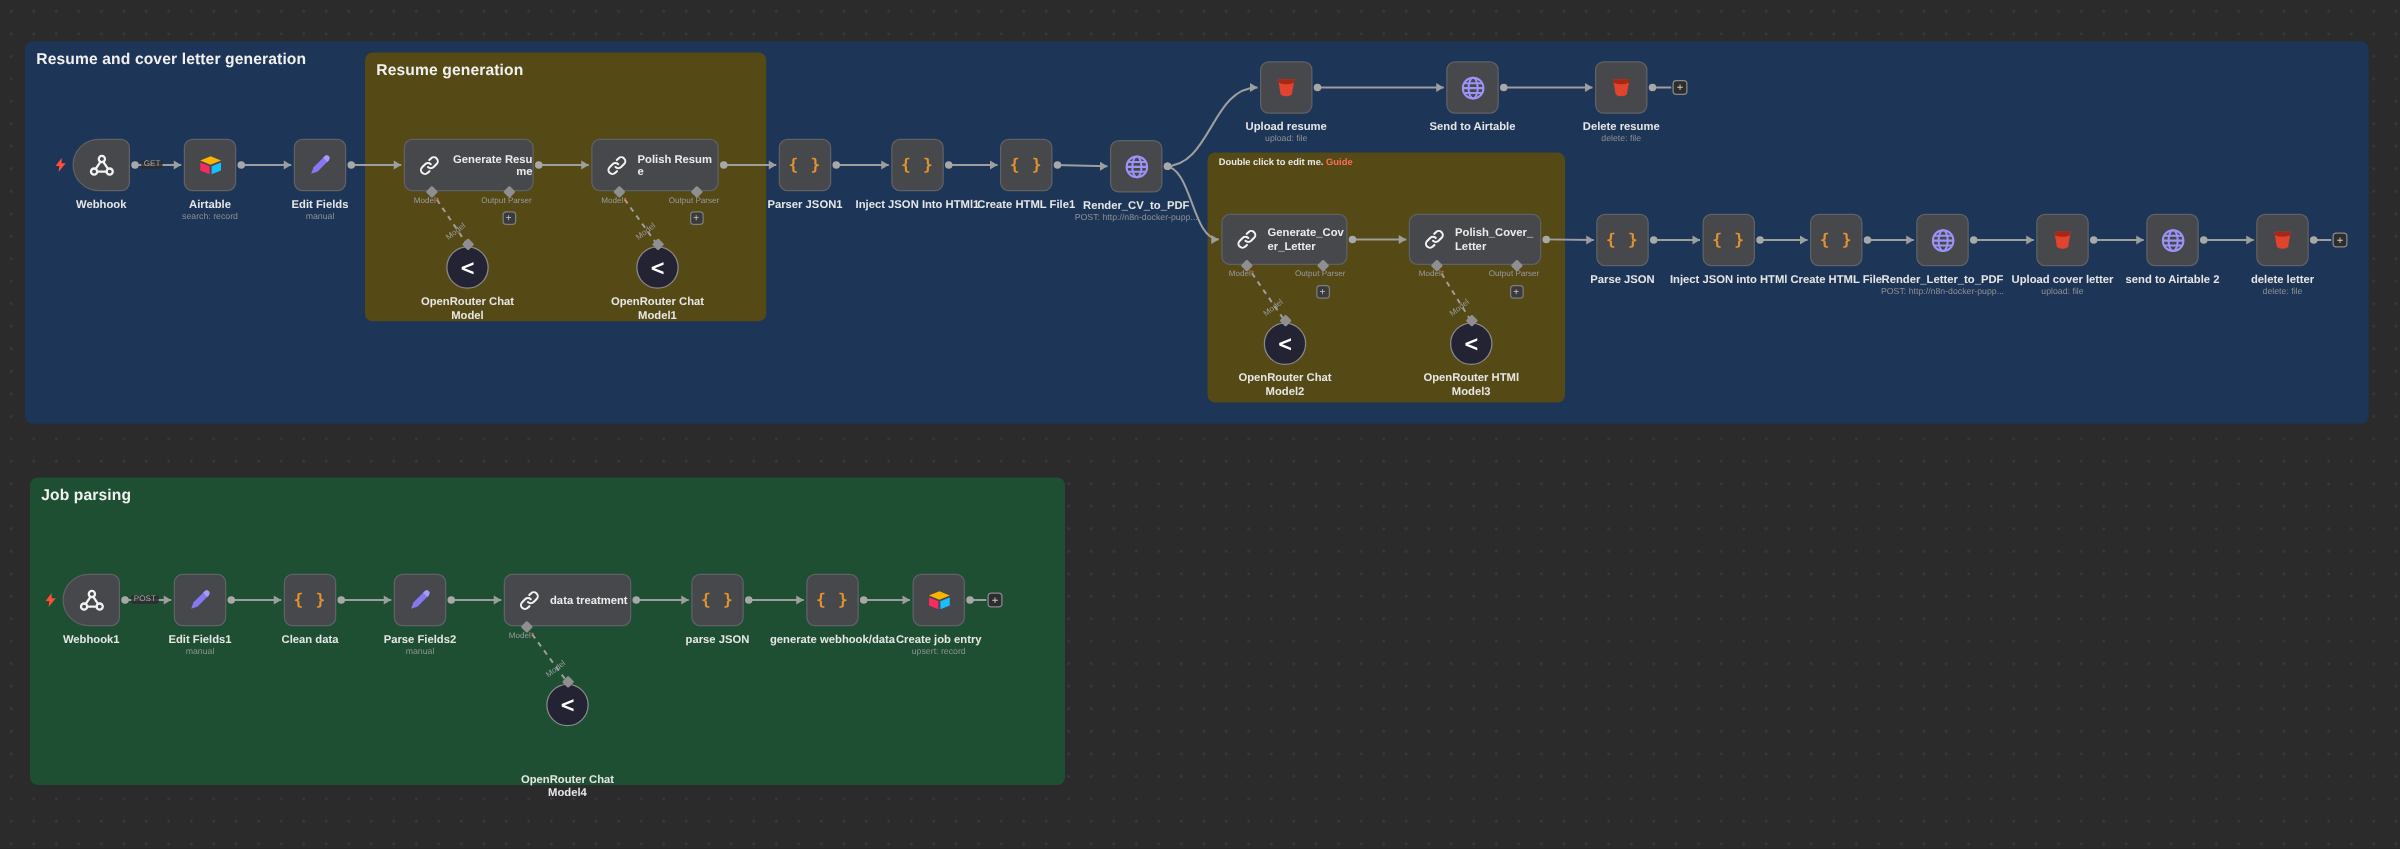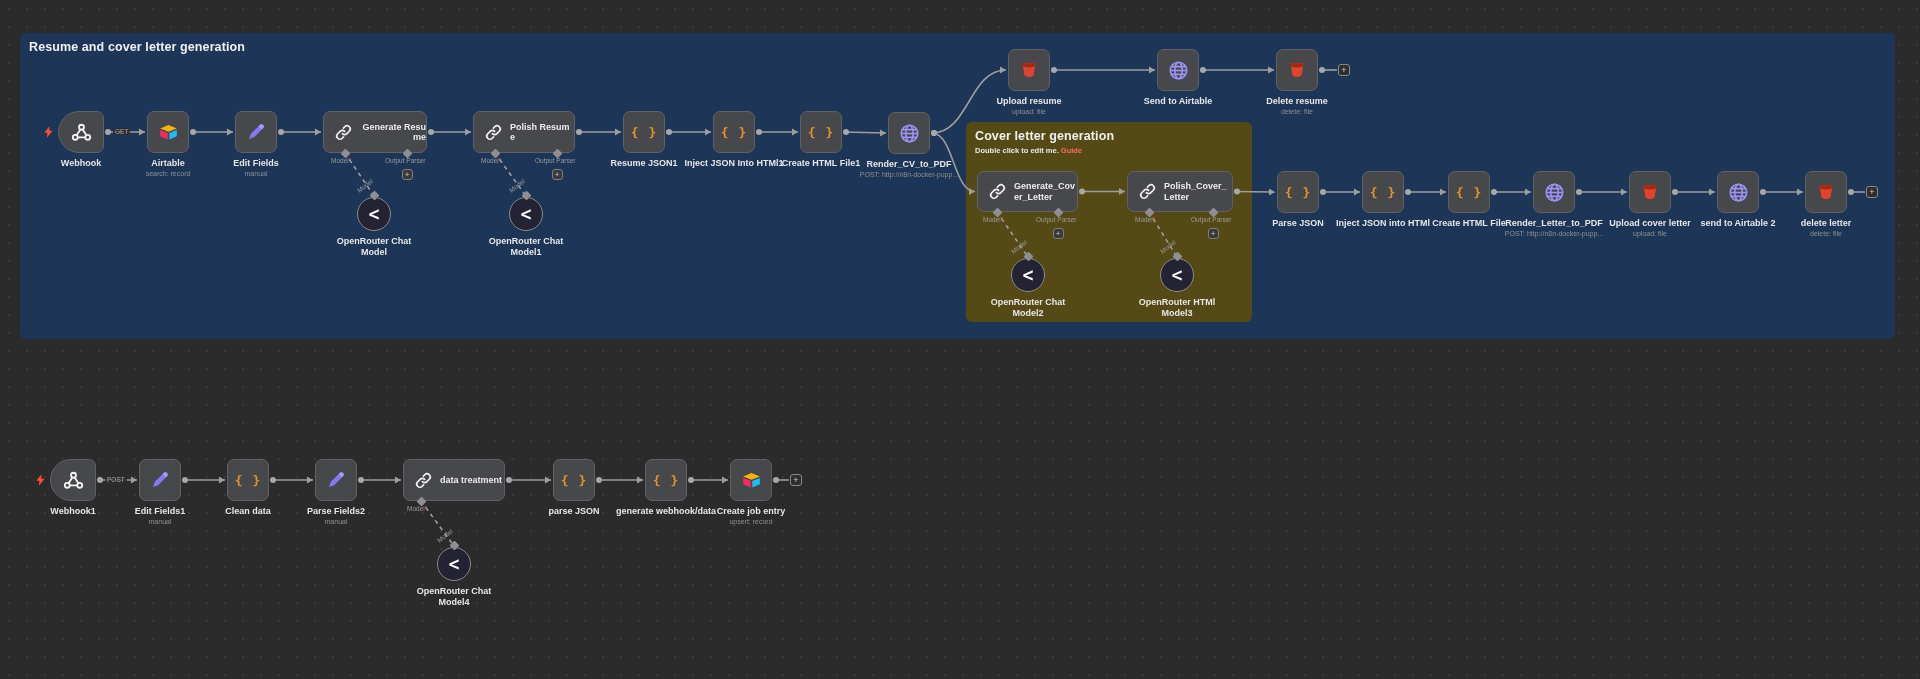--- a/index.html
+++ b/index.html
@@ -37,23 +37,28 @@
   .conn-label { position:absolute; z-index:4; font-size:6.5px; color:#a8a8a8; background:rgba(43,43,43,.85); padding:0 2px; border-radius:2px; }
   .model-label { position:absolute; z-index:4; font-size:6.5px; color:#9a9a9e; transform:rotate(-38deg); }
 </style>
 </head>
 <body>
 
 <div id="canvas">
     <div class="sticky" style="left: 20px; top: 33px; width: 1875px; height: 306px; background: rgb(29, 53, 87);">
       <div class="sticky-title">Resume and cover letter generation</div>
     </div>
+    <div class="sticky" style="left: 292px; top: 42px; width: 321px; height: 215px; background: rgb(85, 74, 21);">
+      <div class="sticky-title">Resume generation</div>
+    </div>
     <div class="sticky" style="left: 966px; top: 122px; width: 286px; height: 200px; background: rgb(85, 74, 21);">
-      <div class="sticky-title">Cover letter generation</div>
       <div class="sticky-body"><span>Double click to edit me. </span><span class="accent" style="color: rgb(255, 109, 90);">Guide</span></div>
+    </div>
+    <div class="sticky" style="left: 24px; top: 382px; width: 828px; height: 246px; background: rgb(30, 79, 51);">
+      <div class="sticky-title">Job parsing</div>
     </div>
     <svg class="wires" width="1920" height="679">
       <path d="M106,132 L145,132" fill="none" stroke="#9e9e9e" stroke-width="1.6"></path>
       <circle cx="108" cy="132" r="3" fill="#a8a8a8"></circle>
       <polygon points="145,132 139,128.4 139,135.6" fill="#9e9e9e"></polygon>
       <path d="M191,132 L233,132" fill="none" stroke="#9e9e9e" stroke-width="1.6"></path>
       <circle cx="193" cy="132" r="3" fill="#a8a8a8"></circle>
       <polygon points="233,132 227,128.4 227,135.6" fill="#9e9e9e"></polygon>
       <path d="M279,132 L321,132" fill="none" stroke="#9e9e9e" stroke-width="1.6"></path>
       <circle cx="281" cy="132" r="3" fill="#a8a8a8"></circle>
@@ -210,21 +215,21 @@
       <div class="inner-label" style="width: 64px;">Polish Resume</div>
     </div>
     <div class="diamond" style="left: 491.5px; top: 149.5px;"></div>
     <div class="subport-label" style="left: 481px; top: 157px;"><span>Model</span><span class="req">*</span></div>
     <div class="diamond" style="left: 553.5px; top: 149.5px;"></div>
     <div class="subport-label" style="left: 535px; top: 157px;">Output Parser</div>
     <div class="miniplus" style="left: 551.5px; top: 169px;">+</div>
     <div class="node " style="left: 623px; top: 111px; width: 42px; height: 42px;">
       <span class="code-glyph">{ }</span>
     </div>
-    <div class="node-label" style="left: 588px; top: 158px; width: 112px;">Resume JSON1</div>
+    <div class="node-label" style="left: 588px; top: 158px; width: 112px;">Parser JSON1</div>
     <div class="node " style="left: 713px; top: 111px; width: 42px; height: 42px;">
       <span class="code-glyph">{ }</span>
     </div>
     <div class="node-label" style="left: 678px; top: 158px; width: 112px;">Inject JSON Into HTMl1</div>
     <div class="node " style="left: 800px; top: 111px; width: 42px; height: 42px;">
       <span class="code-glyph">{ }</span>
     </div>
     <div class="node-label" style="left: 765px; top: 158px; width: 112px;">Create HTML File1</div>
     <div class="node " style="left: 888px; top: 112px; width: 42px; height: 42px;">
       <svg viewBox="0 0 24 24" width="23" height="23">
@@ -356,21 +361,21 @@
       <span class="or-glyph">&lt;</span>
     </div>
     <div class="node-label" style="left: 985px; top: 297px; width: 86px;">OpenRouter Chat Model2</div>
     <div class="node circle" style="left: 1160px; top: 258px; width: 34px; height: 34px;">
       <span class="or-glyph">&lt;</span>
     </div>
     <div class="node-label" style="left: 1134px; top: 297px; width: 86px;">OpenRouter HTMl Model3</div>
     <div class="node circle" style="left: 437px; top: 547px; width: 34px; height: 34px;">
       <span class="or-glyph">&lt;</span>
     </div>
-    <div class="node-label" style="left: 411px; top: 586px; width: 86px;">OpenRouter Chat Model4</div>
+    <div class="node-label" style="left: 411px; top: 618px; width: 86px;">OpenRouter Chat Model4</div>
     <div class="node trigger" style="left: 50px; top: 459px; width: 46px; height: 42px;">
       <svg viewBox="0 0 24 24" width="23" height="23">
         <g fill="none" stroke="#f2f2f2" stroke-width="1.9" stroke-linecap="round">
           <circle cx="12" cy="6.5" r="2.6"></circle>
           <circle cx="5.5" cy="17" r="2.6"></circle>
           <circle cx="18.5" cy="17" r="2.6"></circle>
           <path d="M10.8 8.8 L7 14.6"></path>
           <path d="M13.2 8.8 L17 14.6"></path>
           <path d="M8.2 17 L15.8 17"></path>
         </g>

